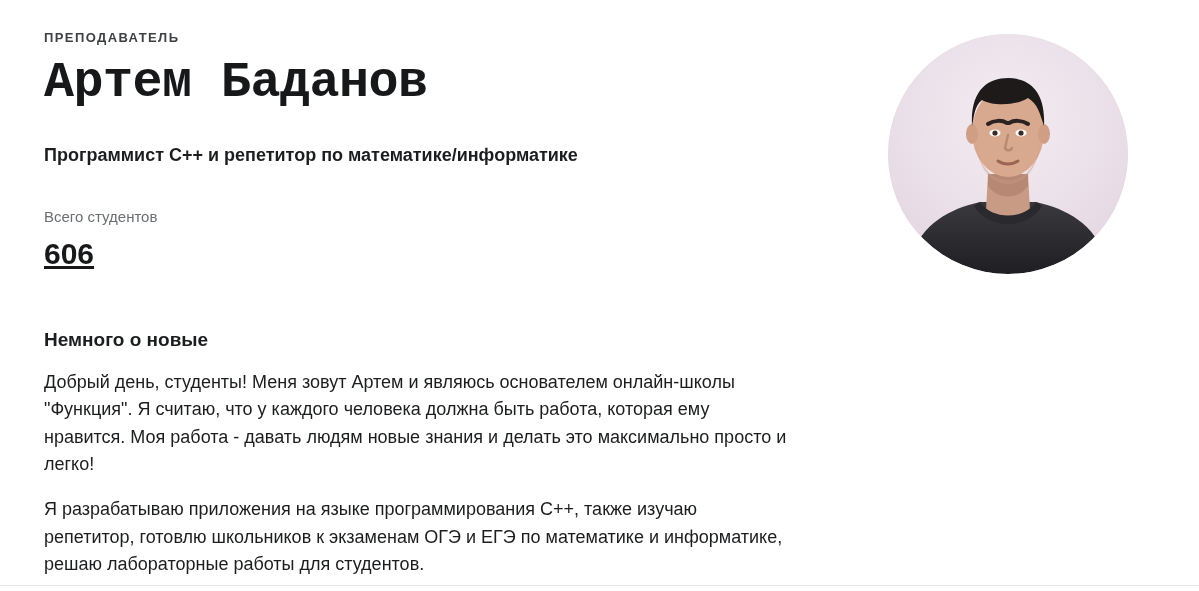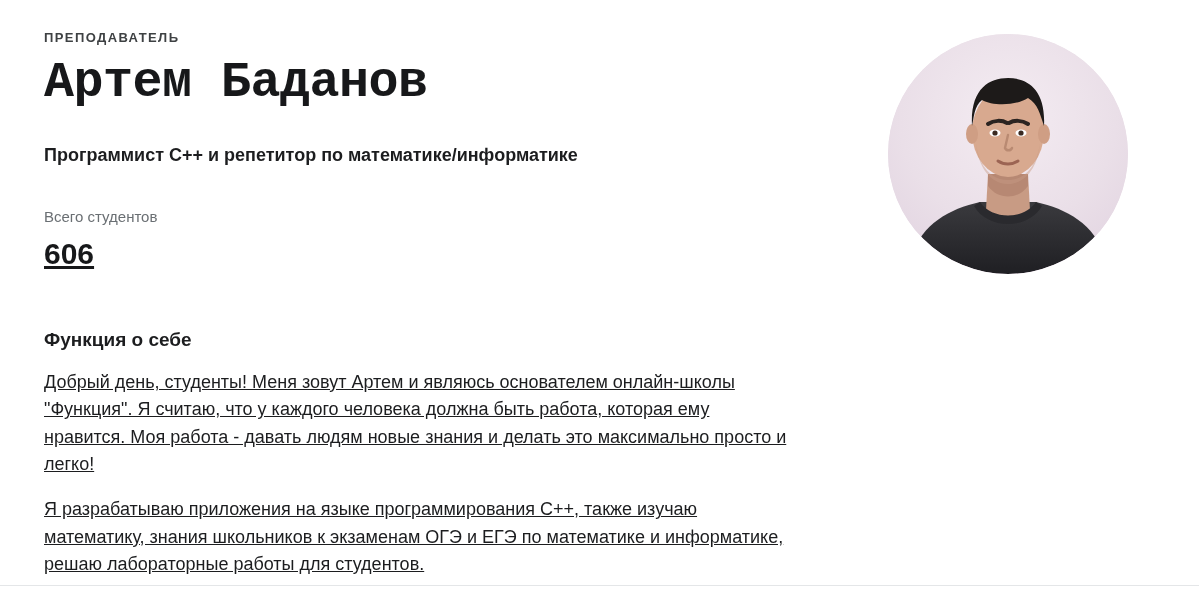--- a/index.html
+++ b/index.html
@@ -84,21 +84,20 @@
   .about-title {
     margin-top: 59px;
     font-size: 19px;
     font-weight: 700;
     color: #1c1d1f;
   }
 
   .about-body {
     margin-top: 18px;
     width: 748px;
-    text-decoration: underline;
   }
   .about-body p {
     margin: 0 0 18px 0;
     font-size: 18px;
     line-height: 1.52;
     color: #1c1d1f;
     font-weight: 400;
   }
   .about-body p:last-child { margin-bottom: 0; }
 
@@ -136,25 +135,25 @@
 
     <div class="headline">Программист C++ и репетитор по математике/информатике</div>
 
     <div class="stats">
       <div class="stat">
         <div class="stat-label">Всего студентов</div>
         <div class="stat-value">606</div>
       </div>
     </div>
 
-    <h2 class="about-title">Функция о себе</h2>
+    <h2 class="about-title">Немного о новые</h2>
 
     <div class="about-body">
       <p>Добрый день, студенты! Меня зовут Артем и являюсь основателем онлайн-школы "Функция". Я считаю, что у каждого человека должна быть работа, которая ему нравится. Моя работа - давать людям новые знания и делать это максимально просто и легко!</p>
-      <p>Я разрабатываю приложения на языке программирования C++, также изучаю математику, знания школьников к экзаменам ОГЭ и ЕГЭ по математике и информатике, решаю лабораторные работы для студентов.</p>
+      <p>Я разрабатываю приложения на языке программирования C++, также изучаю репетитор, готовлю школьников к экзаменам ОГЭ и ЕГЭ по математике и информатике, решаю лабораторные работы для студентов.</p>
     </div>
 
   </div>
 
   <div class="avatar">
     <svg width="240" height="240" viewBox="0 0 240 240">
       <defs>
         <radialGradient id="bg" cx="50%" cy="35%" r="75%">
           <stop offset="0%" stop-color="#f4ecf2"></stop>
           <stop offset="60%" stop-color="#eadfe8"></stop>

